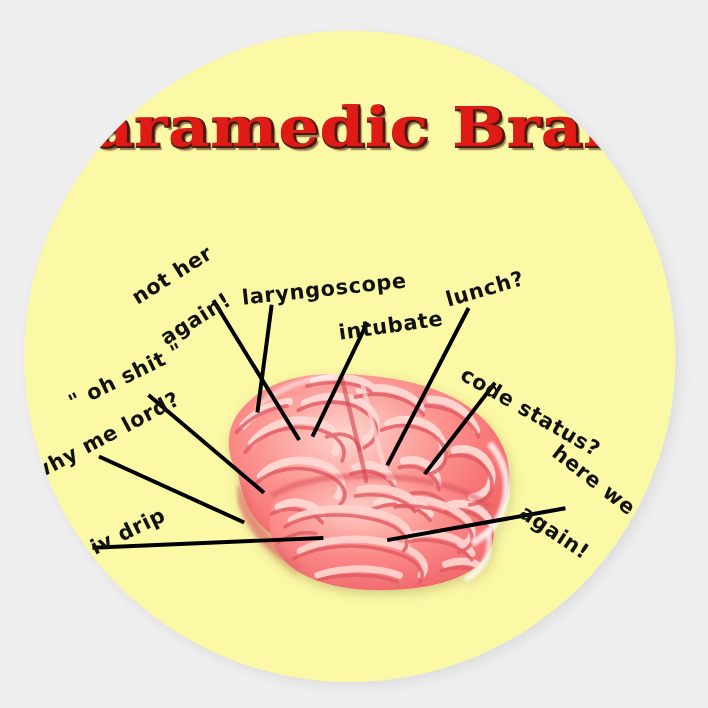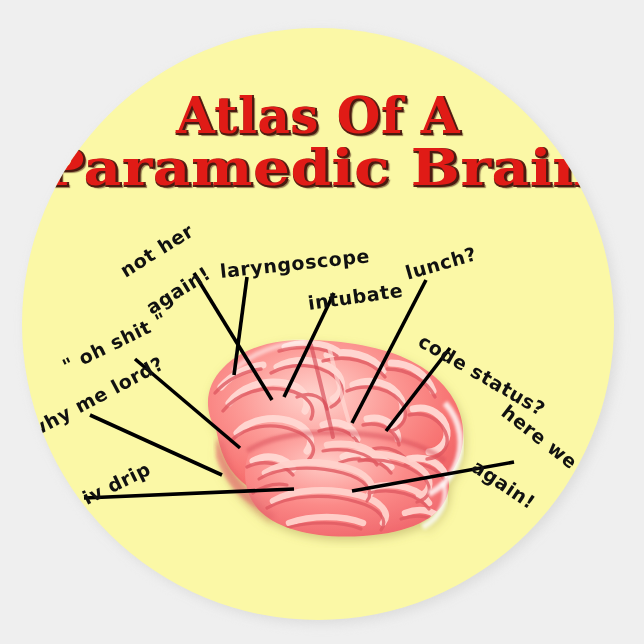--- a/index.html
+++ b/index.html
@@ -100,21 +100,20 @@
 </head>
 <body>
 
 <div id="stage">
 
   <div id="sticker-shadow"></div>
 
   <div id="sticker">
 
     <div id="title-block">
-      <div class="title-line" id="title-line-1">Atlas Of A</div>
       <div class="title-line" id="title-line-2">Paramedic Brain</div>
     </div>
 
     <div id="brain-art">
       <svg viewBox="0 0 305 215" xmlns="http://www.w3.org/2000/svg" aria-hidden="true">
         <defs>
           <radialGradient id="gBody" cx="42%" cy="33%" r="78%">
             <stop offset="0%" stop-color="#ffd5cf"></stop>
             <stop offset="38%" stop-color="#fc9a96"></stop>
             <stop offset="72%" stop-color="#f7706f"></stop>

